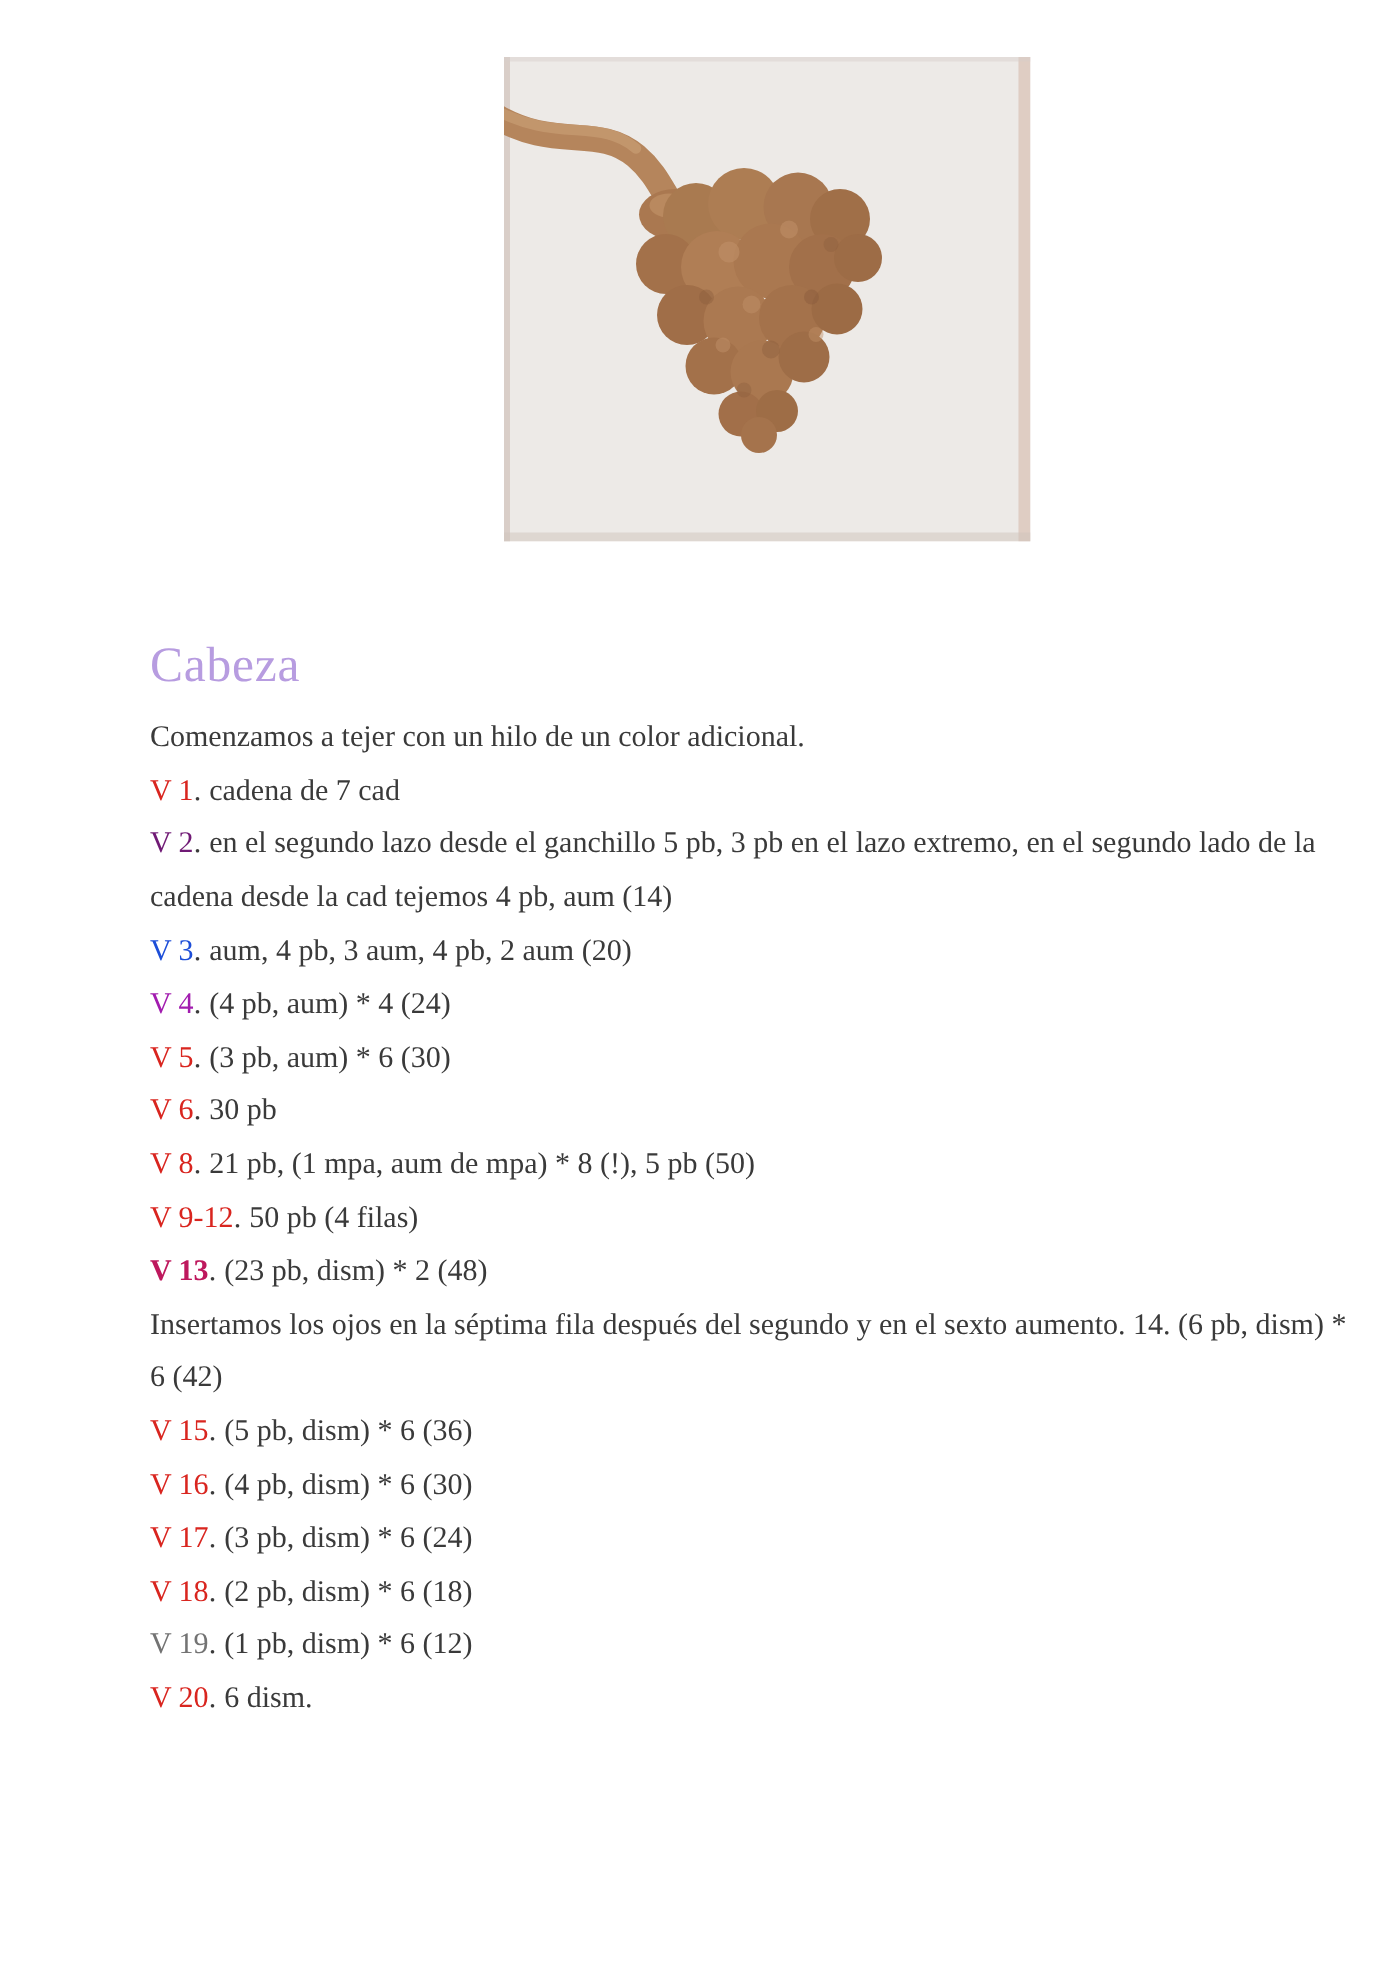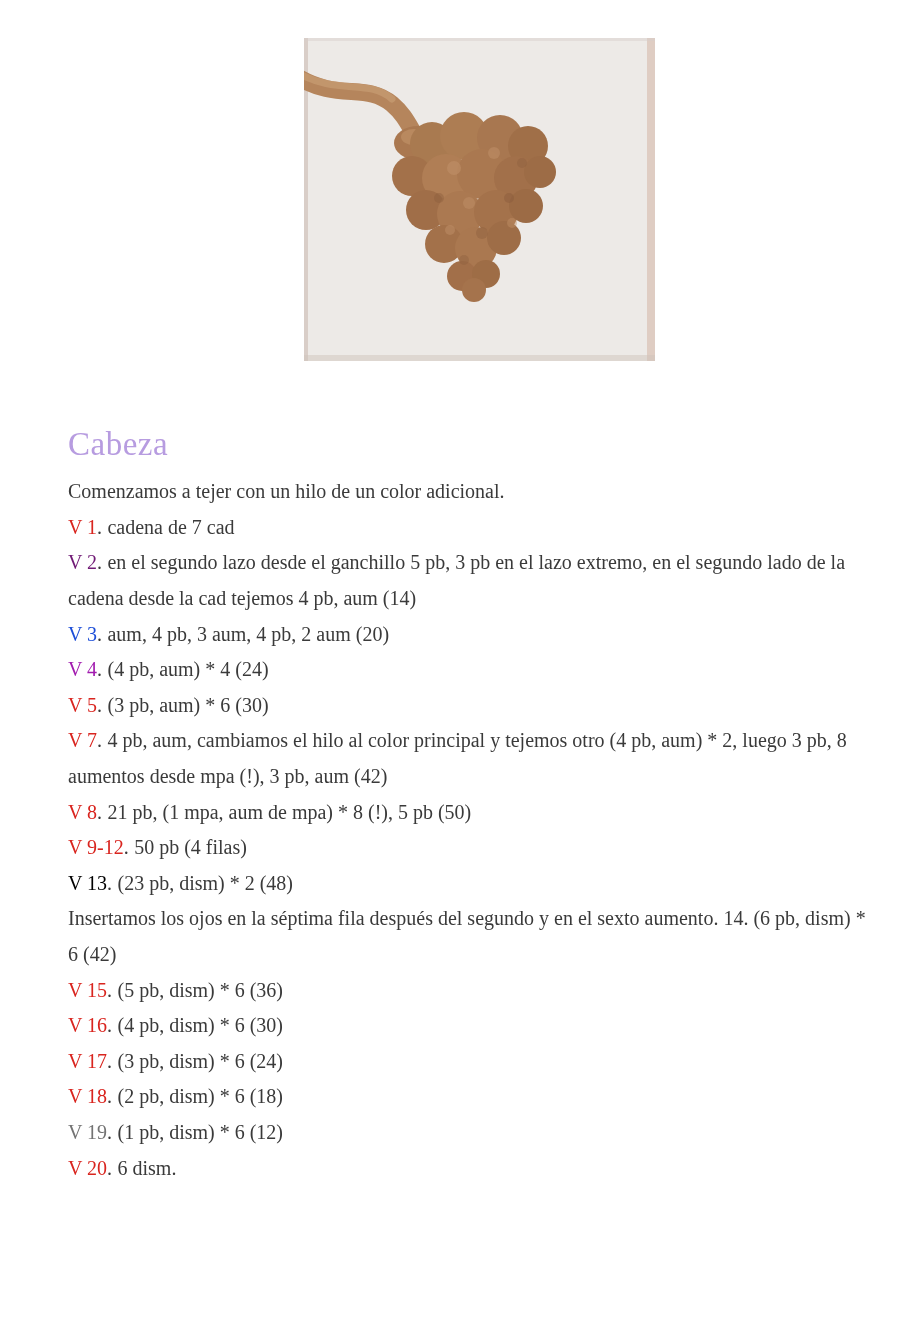--- a/index.html
+++ b/index.html
@@ -4,20 +4,21 @@
 <style>
   * { margin: 0; padding: 0; box-sizing: border-box; }
   html, body { background: #ffffff; }
   .page {
     position: relative;
     width: 891px;
     height: 1321px;
     background: #ffffff;
     font-family: "Liberation Serif", "DejaVu Serif", serif;
     overflow: hidden;
+    margin-left: 32px;
   }
   .photo-frame {
     position: absolute;
     left: 304px;
     top: 38px;
     width: 351px;
     height: 323px;
   }
   .photo-frame svg { display: block; width: 100%; height: 100%; }
   .content {
@@ -103,29 +104,29 @@
   <p class="row"><span class="vprefix" style="color: rgb(217, 37, 31);">V 1</span><span class="vdot">.</span><span class="row-text">cadena de 7 cad</span></p>
 
   <p class="row"><span class="vprefix" style="color: #701a75;">V 2</span><span class="vdot">.</span><span class="row-text">en el segundo lazo desde el ganchillo 5 pb, 3 pb en el lazo extremo, en el segundo lado de la cadena desde la cad tejemos 4 pb, aum (14)</span></p>
 
   <p class="row"><span class="vprefix" style="color: #1d4ed8;">V 3</span><span class="vdot">.</span><span class="row-text">aum, 4 pb, 3 aum, 4 pb, 2 aum (20)</span></p>
 
   <p class="row"><span class="vprefix" style="color: #a21caf;">V 4</span><span class="vdot">.</span><span class="row-text">(4 pb, aum) * 4 (24)</span></p>
 
   <p class="row"><span class="vprefix" style="color: rgb(217, 37, 31);">V 5</span><span class="vdot">.</span><span class="row-text">(3 pb, aum) * 6 (30)</span></p>
 
+  <p class="row"><span class="vprefix" style="color: rgb(217, 37, 31);">V 6</span><span class="vdot">.</span><span class="row-text">30 pb</span></p>
 
 
-  <p class="row"><span class="vprefix" style="color: rgb(217, 37, 31);">V 7</span><span class="vdot">.</span><span class="row-text">4 pb, aum, cambiamos el hilo al color principal y tejemos otro (4 pb, aum) * 2, luego 3 pb, 8 aumentos desde mpa (!), 3 pb, aum (42)</span></p>
 
   <p class="row"><span class="vprefix" style="color: rgb(217, 37, 31);">V 8</span><span class="vdot">.</span><span class="row-text">21 pb, (1 mpa, aum de mpa) * 8 (!), 5 pb (50)</span></p>
 
   <p class="row"><span class="vprefix" style="color: rgb(217, 37, 31);">V 9-12</span><span class="vdot">.</span><span class="row-text">50 pb (4 filas)</span></p>
 
-  <p class="row"><span class="vprefix" style="color: #000000;">V 13</span><span class="vdot">.</span><span class="row-text">(23 pb, dism) * 2 (48)</span></p>
+  <p class="row"><span class="vprefix" style="color: #be185d; font-weight: bold;">V 13</span><span class="vdot">.</span><span class="row-text">(23 pb, dism) * 2 (48)</span></p>
 
   <p class="row"><span class="row-text">Insertamos los ojos en la séptima fila después del segundo y en el sexto aumento. 14. (6 pb, dism) * 6 (42)</span></p>
 
   <p class="row"><span class="vprefix" style="color: rgb(217, 37, 31);">V 15</span><span class="vdot">.</span><span class="row-text">(5 pb, dism) * 6 (36)</span></p>
 
   <p class="row"><span class="vprefix" style="color: rgb(217, 37, 31);">V 16</span><span class="vdot">.</span><span class="row-text">(4 pb, dism) * 6 (30)</span></p>
 
   <p class="row"><span class="vprefix" style="color: rgb(217, 37, 31);">V 17</span><span class="vdot">.</span><span class="row-text">(3 pb, dism) * 6 (24)</span></p>
 
   <p class="row"><span class="vprefix" style="color: rgb(217, 37, 31);">V 18</span><span class="vdot">.</span><span class="row-text">(2 pb, dism) * 6 (18)</span></p>

